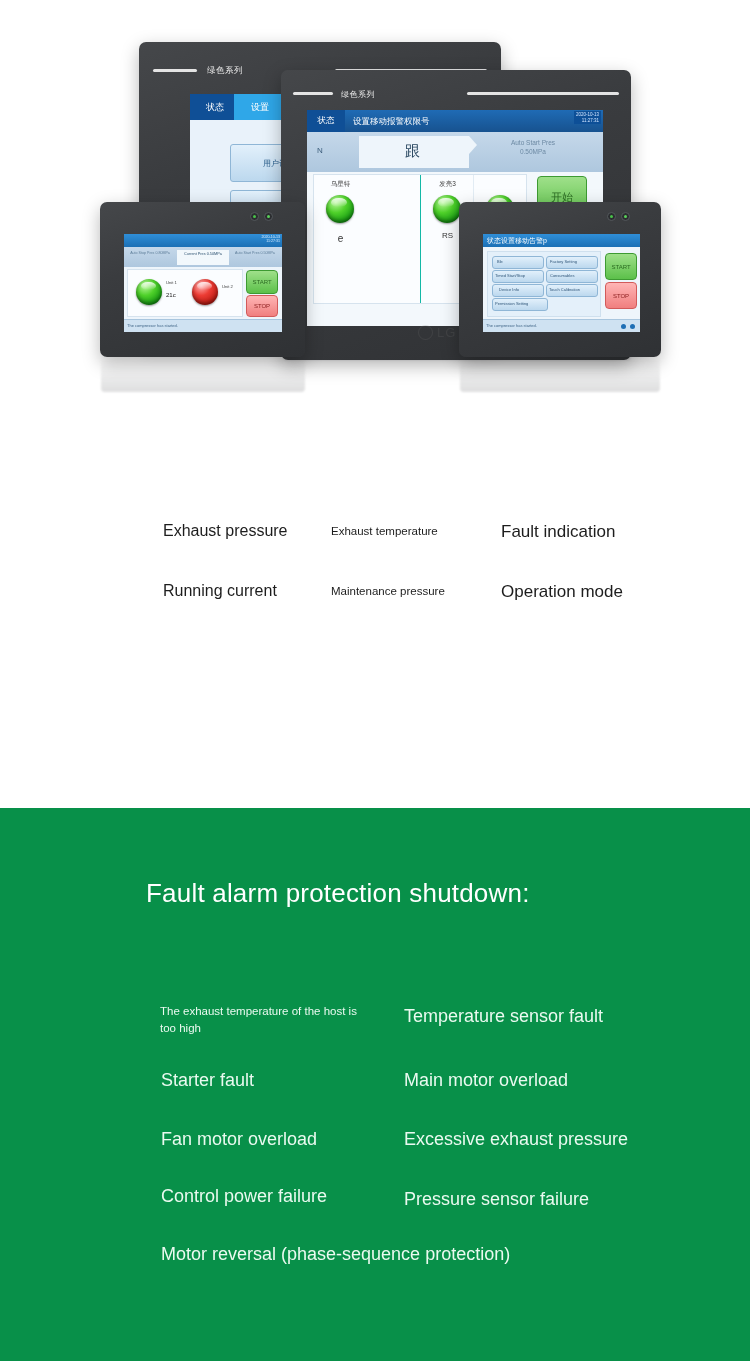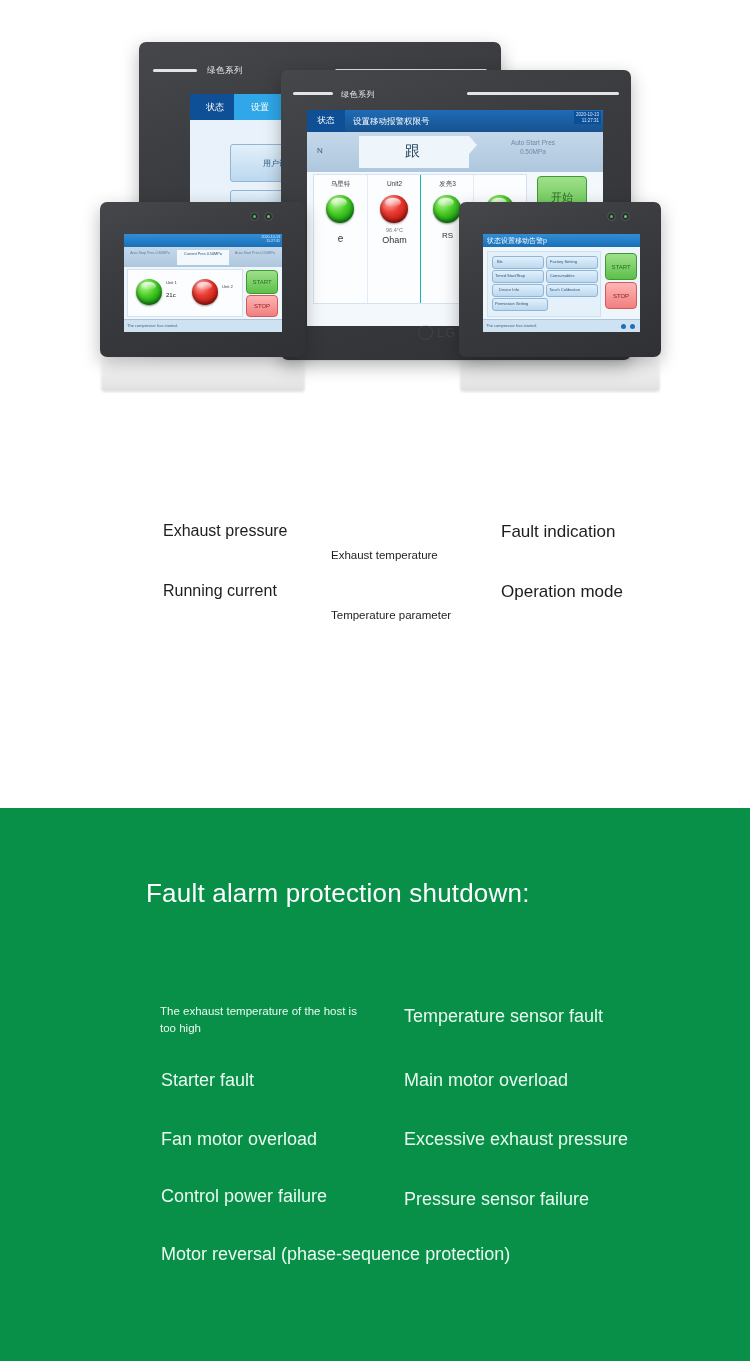--- a/index.html
+++ b/index.html
@@ -61,21 +61,21 @@
              display:flex;align-items:center;gap:4px;}
   .wm-dot{width:13px;height:13px;border:1.4px solid rgba(120,120,120,.2);border-radius:50%;}
 
   
   .features{position:absolute;left:0;top:440px;width:750px;height:368px;}
   .feat-title{position:absolute;left:150px;top:24px;font-size:21px;color:#1d1d1d;letter-spacing:.1px;white-space:nowrap;}
   .frow{position:absolute;left:0;right:0;height:46px;}
   .fcell{position:absolute;color:#1d1d1d;white-space:nowrap;}
   .fcell.big{font-size:17px;}
   .fcell.mid{font-size:16px;}
-  .fcell.small{font-size:11.5px;margin-top:24px;}
+  .fcell.small{font-size:11.5px;}
 
   
   .alarms{position:absolute;left:0;top:808px;width:750px;height:553px;background:#089049;}
   .al-title{position:absolute;left:146px;top:70px;font-size:26px;color:#ffffff;white-space:nowrap;letter-spacing:.2px;}
   .arow{position:absolute;left:0;right:0;}
   .acell{position:absolute;color:#eafaf0;white-space:nowrap;}
   .acell.big{font-size:18px;}
   .acell.small{font-size:11.5px;white-space:normal;width:200px;line-height:1.45;}
 </style>
 </head>
@@ -137,28 +137,20 @@
           </div>
         </div>
 
         <div style="position:absolute;left:6px;top:64px;width:212px;height:128px;background:#fbfdff;border:1px solid #d6e3ee;">
           <div style="position:absolute;left:0;top:0;width:25%;height:100%;text-align:center;">
             <div style="font-size:6.5px;color:#3a3a3a;margin-top:5px;">乌星特</div>
             <div class="lamp g" style="left:12px;top:20px;width:28px;height:28px;">
                 <span class="gloss"></span>
               </div>
             <div style="position:absolute;left:0;right:0;top:58px;font-size:10px;color:#333;">e</div>
-          </div>
-          <div style="position:absolute;left:25%;top:0;width:25%;height:100%;text-align:center;border-left:1px solid #e2ecf4;">
-            <div style="font-size:6.5px;color:#3a3a3a;margin-top:5px;">Unit2</div>
-            <div class="lamp r" style="left:12px;top:20px;width:28px;height:28px;">
-                <span class="gloss"></span>
-              </div>
-            <div style="position:absolute;left:0;right:0;top:52px;font-size:5.5px;color:#7a7a7a;">96.4°C</div>
-            <div style="position:absolute;left:0;right:0;top:60px;font-size:9px;color:#333;">Oham</div>
           </div>
           <div style="position:absolute;left:50%;top:0;width:25%;height:100%;text-align:center;border-left:1px solid #14b8a6;">
             <div style="font-size:6.5px;color:#3a3a3a;margin-top:5px;">发亮3</div>
             <div class="lamp g" style="left:12px;top:20px;width:28px;height:28px;">
                 <span class="gloss"></span>
               </div>
             <div style="position:absolute;left:0;right:0;top:56px;font-size:8px;color:#333;">RS</div>
           </div>
           <div style="position:absolute;left:75%;top:0;width:25%;height:100%;text-align:center;border-left:1px solid #e2ecf4;">
             <div class="lamp g" style="left:12px;top:20px;width:28px;height:28px;">
@@ -269,21 +261,21 @@
   <div class="features">
 
     <div class="frow" style="top:82px;">
       <div class="fcell mid" style="left:163px;">Exhaust pressure</div>
       <div class="fcell small" style="left:331px;top:3px;">Exhaust temperature</div>
       <div class="fcell big" style="left:501px;">Fault indication</div>
     </div>
 
     <div class="frow" style="top:142px;">
       <div class="fcell mid" style="left:163px;">Running current</div>
-      <div class="fcell small" style="left:331px;top:3px;">Temperature parameter</div>
+      <div class="fcell small" style="left:331px;top:3px;">Maintenance pressure</div>
       <div class="fcell big" style="left:501px;">Operation mode</div>
     </div>
 
   </div>
 
   <div class="alarms">
     <div class="al-title">Fault alarm protection shutdown:</div>
 
     <div class="arow" style="top:195px;">
       <div class="acell small" style="left:160px;">The exhaust temperature of the host is too high</div>

